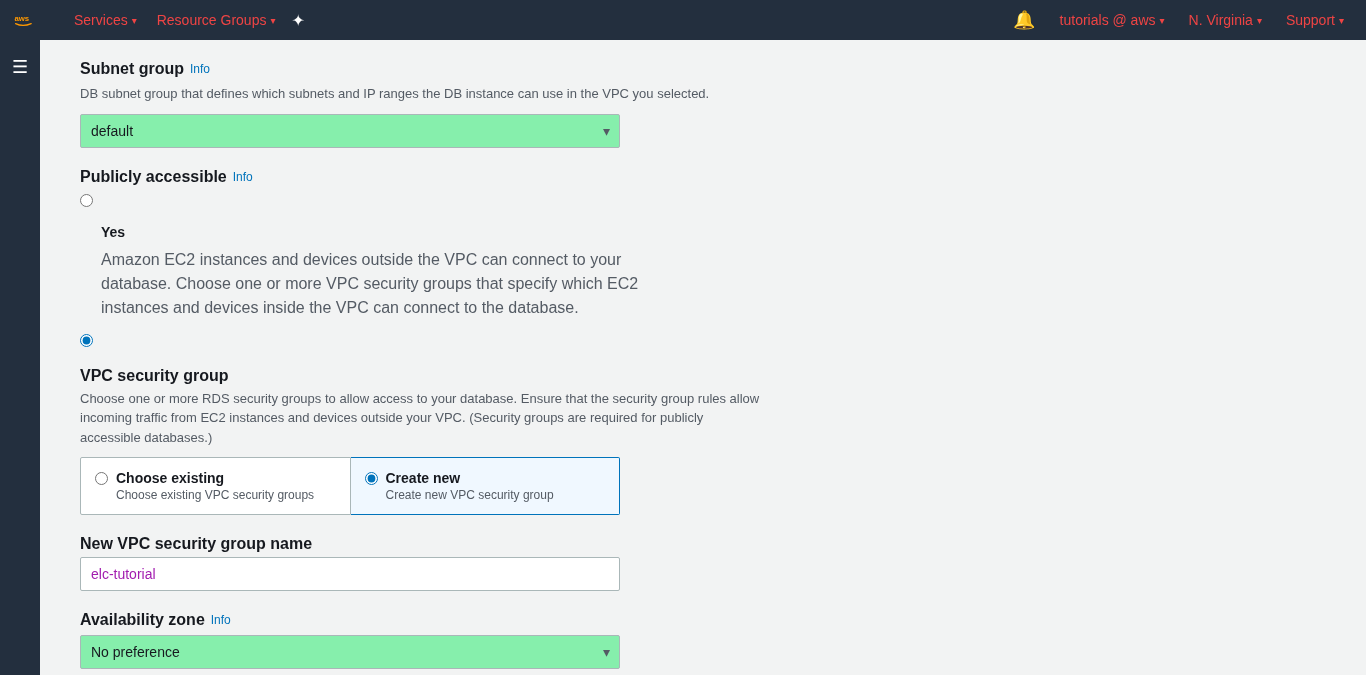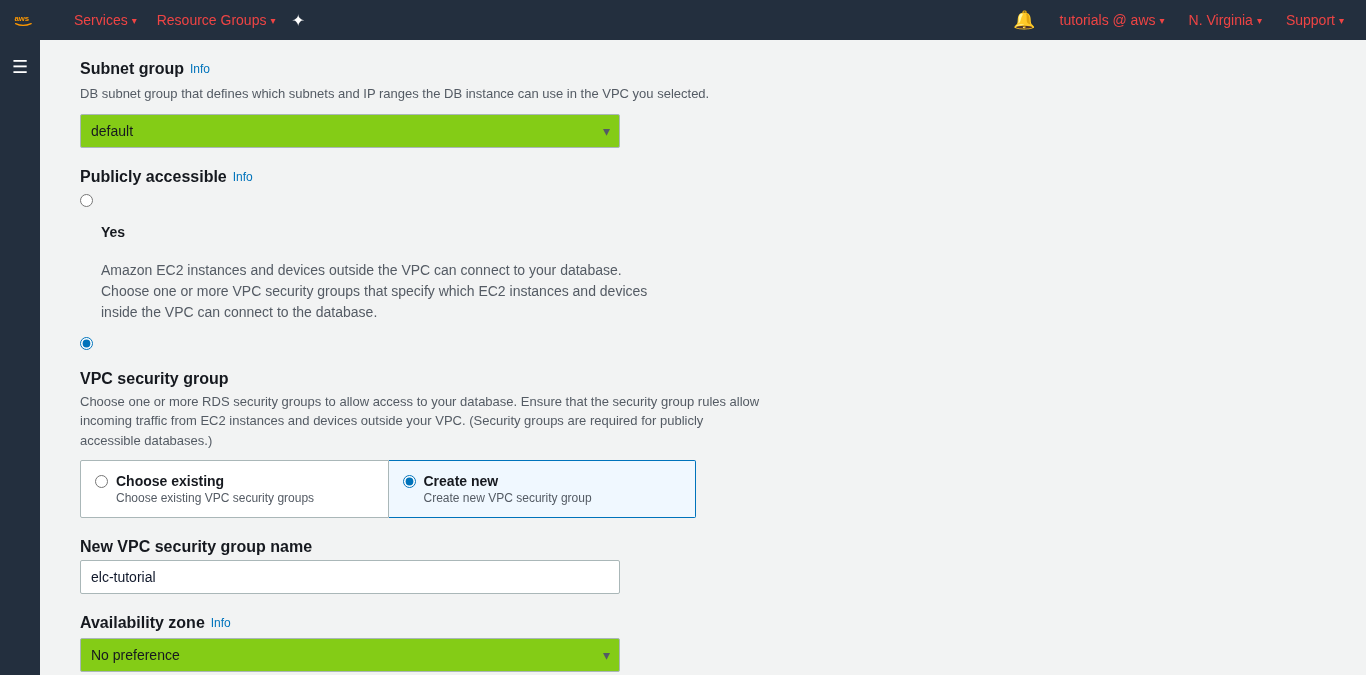--- a/index.html
+++ b/index.html
@@ -86,21 +86,21 @@
       text-decoration: none;
     }
     .select-wrapper {
       position: relative;
       width: 540px;
     }
     .select-wrapper select {
       width: 100%;
       height: 34px;
       border: 1px solid #aab7b8;
-      background: #84cc16;
+      background: #86efac;
       border-radius: 2px;
       padding: 0 10px;
       font-size: 14px;
       color: #16191f;
       appearance: none;
       -webkit-appearance: none;
       cursor: pointer;
     }
     .select-arrow {
       position: absolute;
@@ -109,27 +109,27 @@
       transform: translateY(-50%);
       pointer-events: none;
       color: #545b64;
     }
 
     
     .radio-group { display: flex; flex-direction: column; gap: 12px; }
     .radio-option { display: flex; align-items: flex-start; gap: 8px; cursor: pointer; }
     .radio-option input[type=radio] { margin-top: 2px; cursor: pointer; accent-color: #0073bb; }
     .radio-label { font-weight: 700; font-size: 14px; color: #16191f; margin-top: 32px; }
-    .radio-desc { font-size: 14px; color: #545b64; margin-top: 20px; max-width: 550px; line-height: 1.5; }
+    .radio-desc { font-size: 16px; color: #545b64; margin-top: 8px; max-width: 550px; line-height: 1.5; }
 
     
     .security-group-cards {
       display: flex;
       gap: 0;
-      width: 616px;
+      width: 540px;
       margin-top: 8px;
     }
     .sg-card {
       flex: 1;
       border: 1px solid #aab7b8;
       background: #fff;
       padding: 12px 14px;
       cursor: pointer;
       display: flex;
       align-items: flex-start;
@@ -146,21 +146,21 @@
     .sg-card-desc { font-size: 12px; color: #545b64; margin-top: 2px; }
 
     
     .text-input {
       width: 540px;
       height: 34px;
       border: 1px solid #aab7b8;
       border-radius: 2px;
       padding: 0 10px;
       font-size: 14px;
-      color: #0f172a;
+      color: #a21caf;
       background: #fff;
       outline: none;
     }
 
     .section-title-row { display: flex; align-items: center; margin-bottom: 6px; }
     .section-title-row .section-label { margin-bottom: 0; }
   </style>
 </head>
 <body>
 

